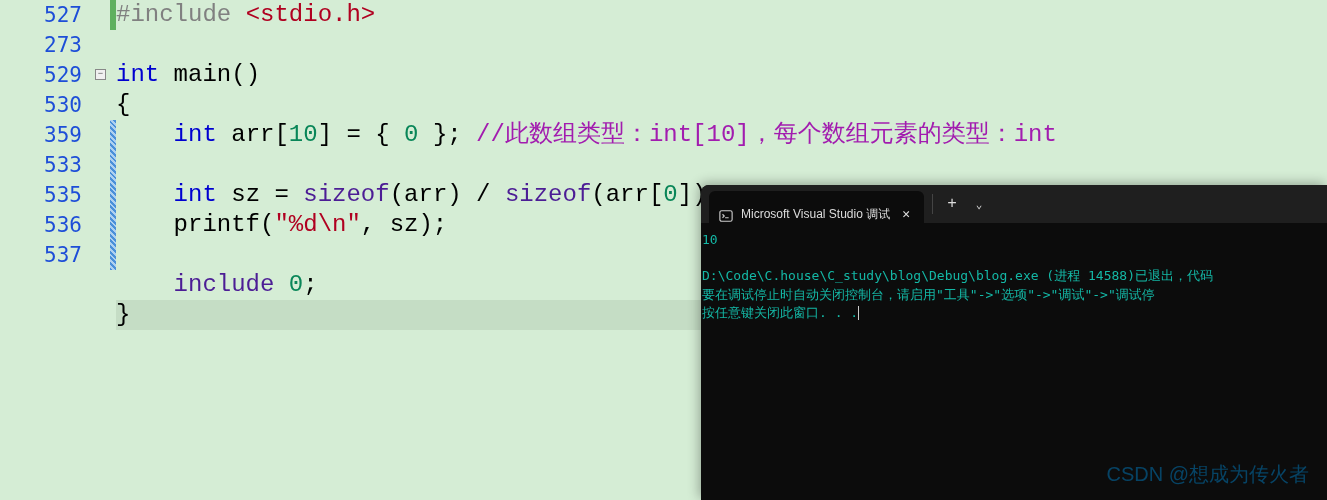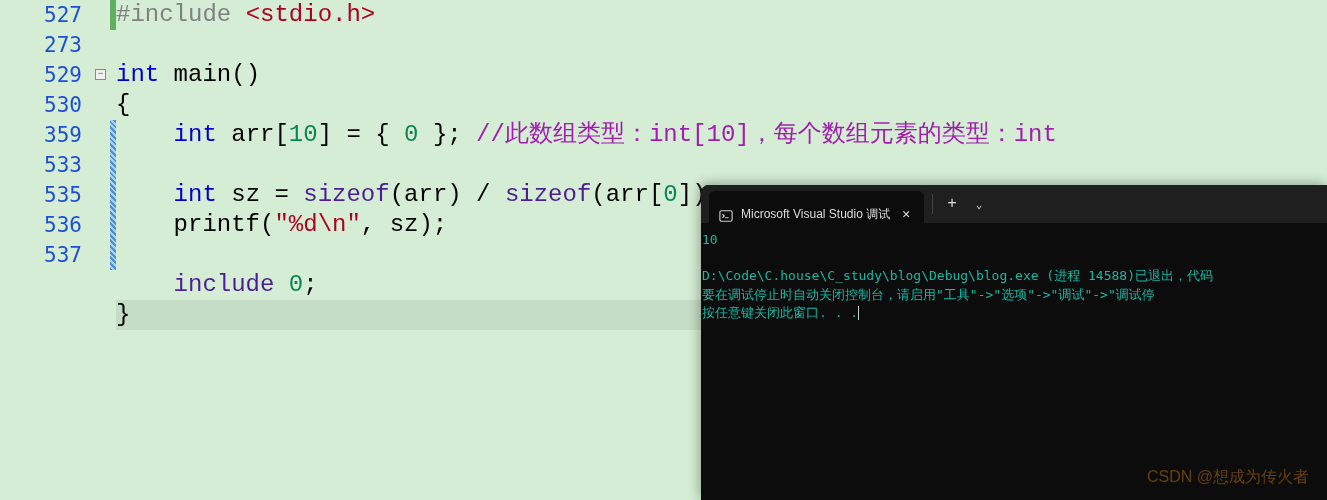--- a/index.html
+++ b/index.html
@@ -162,22 +162,22 @@
       display: inline-block;
       width: 1px;
       height: 14px;
       background: #ccc;
       vertical-align: middle;
     }
     .watermark {
       position: absolute;
       bottom: 12px;
       right: 18px;
-      color: #a16207;
-      font-size: 16px;
+      color: #0369a1;
+      font-size: 20px;
       font-family: 'Microsoft YaHei', sans-serif;
       opacity: 0.6;
     }
   </style>
 </head>
 <body>
 
 <div class="editor">
   <div class="gutter">
     <div class="line-num">527</div>

